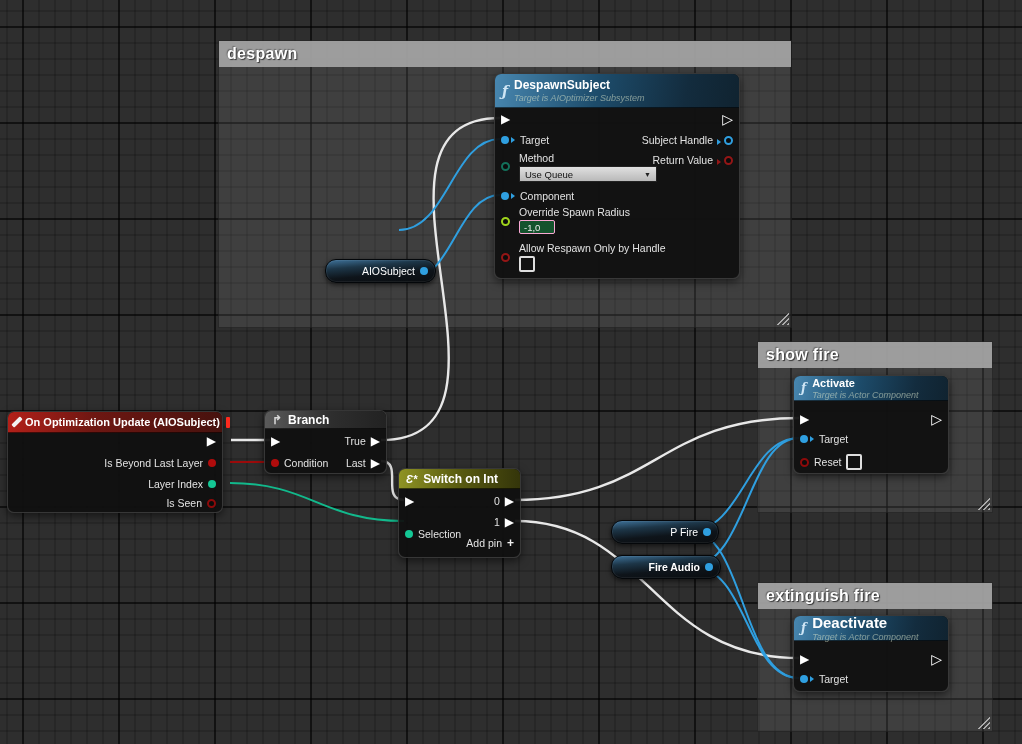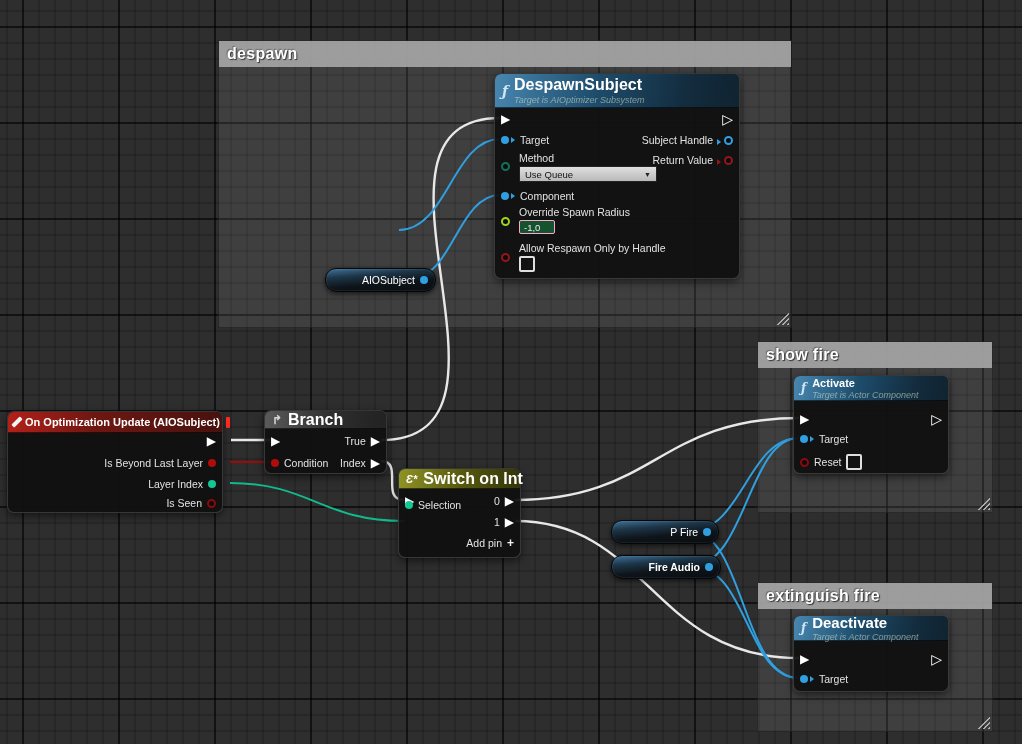--- a/index.html
+++ b/index.html
@@ -24,21 +24,21 @@
     background:repeating-linear-gradient(135deg,transparent 0 2px,#c8c8c8 2px 3.5px);
     clip-path:polygon(100% 0,100% 100%,0 100%);opacity:.8;}
   
   svg.wires{position:absolute;left:0;top:0;z-index:2;pointer-events:none;}
   
   .node{position:absolute;z-index:3;background:rgba(16,16,16,0.94);
     border:1px solid rgba(130,130,130,0.35);border-radius:7px;
     box-shadow:0 3px 8px rgba(0,0,0,0.55);color:#dcdcdc;font-size:10.5px;}
   .hdr{border-radius:6px 6px 0 0;display:flex;align-items:center;gap:6px;padding:0 8px 0 7px;color:#fff;
     border-bottom:1px solid rgba(0,0,0,.6);}
-  .hdr .title{font-weight:bold;font-size:16px;white-space:nowrap;}
+  .hdr .title{font-weight:bold;font-size:12px;white-space:nowrap;}
   .hdr .subtitle{font-style:italic;font-size:9px;color:rgba(215,225,200,.55);margin-top:1px;white-space:nowrap;}
   .hdr-fn{background:linear-gradient(100deg,#4887b0 0%,#1d4c6b 42%,#132c3e 78%,#102330);height:33px;}
   .hdr-ev{background:linear-gradient(90deg,#b32019 0%,#6e1712 40%,#47120e 100%);height:20px;font-size:11px;}
   .hdr-branch{background:linear-gradient(90deg,#5a5a5a 0%,#2e2e2e 55%,#222 100%);height:17px;}
   .hdr-switch{background:linear-gradient(90deg,#8f9324 0%,#585a10 50%,#34350a 100%);height:19px;}
   .ficon{font-family:"DejaVu Serif",serif;font-style:italic;font-weight:bold;font-size:14px;color:#cfe6f5;}
   .ev-diamond{width:8px;height:8px;background:#d03428;border:2px solid #f2f2f2;transform:rotate(45deg);border-radius:1px;}
   .ev-square{width:7px;height:7px;border:2px solid #ff2a1e;background:#2a0505;margin-left:auto;border-radius:1px;}
   .branch-icon{color:#d8d8d8;font-size:12px;font-weight:bold;}
   .switch-icon{color:#fff;font-size:11px;font-weight:bold;font-style:italic;}
@@ -171,37 +171,37 @@
     <div class="row out" style="top:22px;">
       <span class="exec">▶</span>
       <span class="plabel">True</span>
     </div>
     <div class="row in" style="top:44px;">
       <span class="dpin filled c-bool"></span>
       <span class="plabel">Condition</span>
     </div>
     <div class="row out" style="top:44px;">
       <span class="exec">▶</span>
-      <span class="plabel">Index</span>
+      <span class="plabel">Last</span>
     </div>
   </div>
 
   <div class="node" style="left:398px;top:468px;width:121px;height:88px;">
     <div class="hdr hdr-switch">
       <span class="switch-icon">Ɛ*</span>
       <span class="title">Switch on Int</span>
     </div>
     <div class="row in" style="top:24px;">
       <span class="exec">▶</span>
     </div>
     <div class="row out" style="top:24px;">
       <span class="exec">▶</span>
       <span class="plabel">0</span>
     </div>
-    <div class="row in" style="top:28px;">
+    <div class="row in" style="top:57px;">
       <span class="dpin filled c-int"></span>
       <span class="plabel">Selection</span>
     </div>
     <div class="row out" style="top:45px;">
       <span class="exec">▶</span>
       <span class="plabel">1</span>
     </div>
     <div class="row out" style="top:66px;">
       <span class="addpin">
         <span class="plus">+</span>
@@ -299,21 +299,21 @@
     <div class="row out" style="top:35px;">
       <span class="exec big">▷</span>
     </div>
     <div class="row in" style="top:55px;">
       <span class="dpin filled arrow-r c-obj"></span>
       <span class="plabel" style="margin-left:6px;">Target</span>
     </div>
   </div>
 
 
-  <div class="pill" style="left:325px;top:268px;width:95px;height:22px;">
+  <div class="pill" style="left:325px;top:259px;width:95px;height:22px;">
     <span>AIOSubject</span>
     <span class="dpin filled c-obj"></span>
   </div>
 
   <div class="pill" style="left:611px;top:520px;width:92px;height:22px;">
     <span>P Fire</span>
     <span class="dpin filled c-obj"></span>
   </div>
 
   <div class="pill" style="left:611px;top:555px;width:94px;height:22px;font-weight:bold;">

